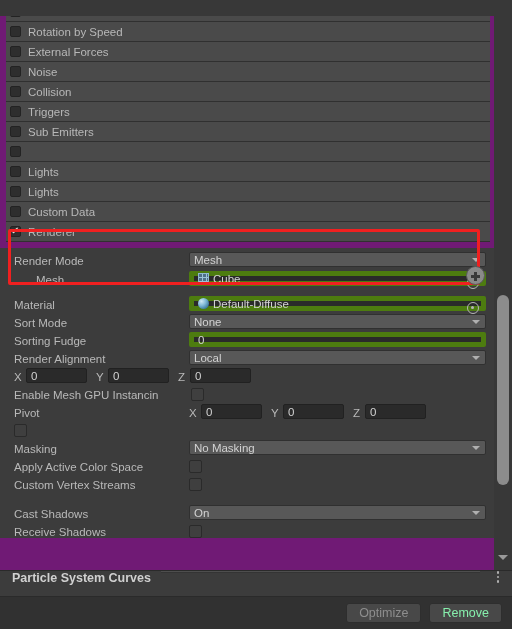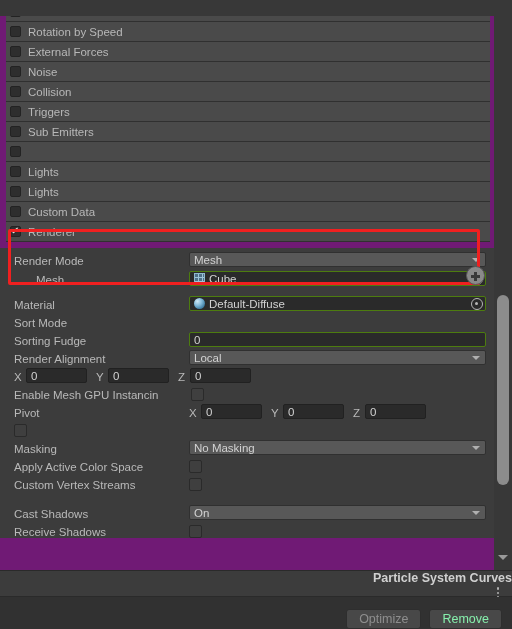--- a/index.html
+++ b/index.html
@@ -57,21 +57,21 @@
     width:175px; flex:none; color:#b9b9b9; font-size:11.5px;
     white-space:nowrap; overflow:hidden;
   }
   .plabel.indent { padding-left:22px; width:175px; }
 
   .field {
     height:15px; background:#585858; border:1px solid #303030;
     border-radius:2px; display:flex; align-items:center;
     padding:0 4px; color:#d2d2d2; font-size:11.5px; position:relative;
   }
-  .field.dark { background:#2a2a2a; border:1px solid #4d7c0f; }
+  .field.dark { background:#2a2a2a; border:5px solid #4d7c0f; }
   .popup { width:297px; }
   .popup .arrow {
     position:absolute; right:5px; top:5px;
     width:0;height:0;border-left:4px solid transparent;border-right:4px solid transparent;
     border-top:4px solid #b0b0b0;
   }
   .objfield { width:297px; }
   .objfield .picker {
     position:absolute; right:2px; top:1px;
     width:12px;height:12px;border-radius:50%;
@@ -129,30 +129,30 @@
   .sb-arrow{
     position:absolute; left:4px; bottom:10px;
     width:0;height:0;border-left:5px solid transparent;border-right:5px solid transparent;
     border-top:5px solid #9a9a9a;
   }
 
   
   .curves-bar{
     position:absolute; left:0; top:570px; width:512px; height:27px;
     background:#3c3c3c; border-top:1px solid #2a2a2a; border-bottom:1px solid #2a2a2a;
-    display:flex; align-items:flex-end; padding-left:12px;flex-direction:column;
+    display:flex; align-items:flex-start; padding-left:12px;
   }
   .curves-title{ color:#d0d0d0; font-size:12.5px; font-weight:bold; white-space:nowrap;}
   .curves-line{ flex:1; height:0; border-top:1px solid #4e4e4e; border-bottom:1px solid #343434; margin:0 10px;}
   .kebab{ width:16px; flex:none; display:flex;flex-direction:column;align-items:center;gap:2px; margin-right:6px;}
   .kebab i{ width:2.5px;height:2.5px;background:#b0b0b0;border-radius:50%; display:block;}
 
   .footer{
     position:absolute; left:0; top:597px; width:512px; height:32px;
-    background:#313131; display:flex; align-items:flex-end;
+    background:#313131; display:flex; align-items:center;
     justify-content:flex-end; padding-right:10px; gap:8px;
   }
   .fbtn{
     height:20px; padding:0 12px; background:#484848;
     border:1px solid #2e2e2e; border-radius:3px;
     color:#86efac; font-size:12.5px; line-height:18px;
   }
   .fbtn.dim{ color:#8e8e8e; }
   .gap{ height:7px; }
 </style>
@@ -250,20 +250,24 @@
         <span class="plabel">Material</span>
         <span class="field dark objfield">
           <span class="mat-icon"></span>
           <span>Default-Diffuse</span>
           <span class="picker"></span>
         </span>
       </div>
 
       <div class="prow">
         <span class="plabel">Sort Mode</span>
+        <span class="field popup">
+          <span>None</span>
+          <span class="arrow"></span>
+        </span>
       </div>
 
       <div class="prow">
         <span class="plabel">Sorting Fudge</span>
         <span class="field dark" style="width:297px;">
           <span>0</span>
         </span>
       </div>
 
       <div class="prow">

